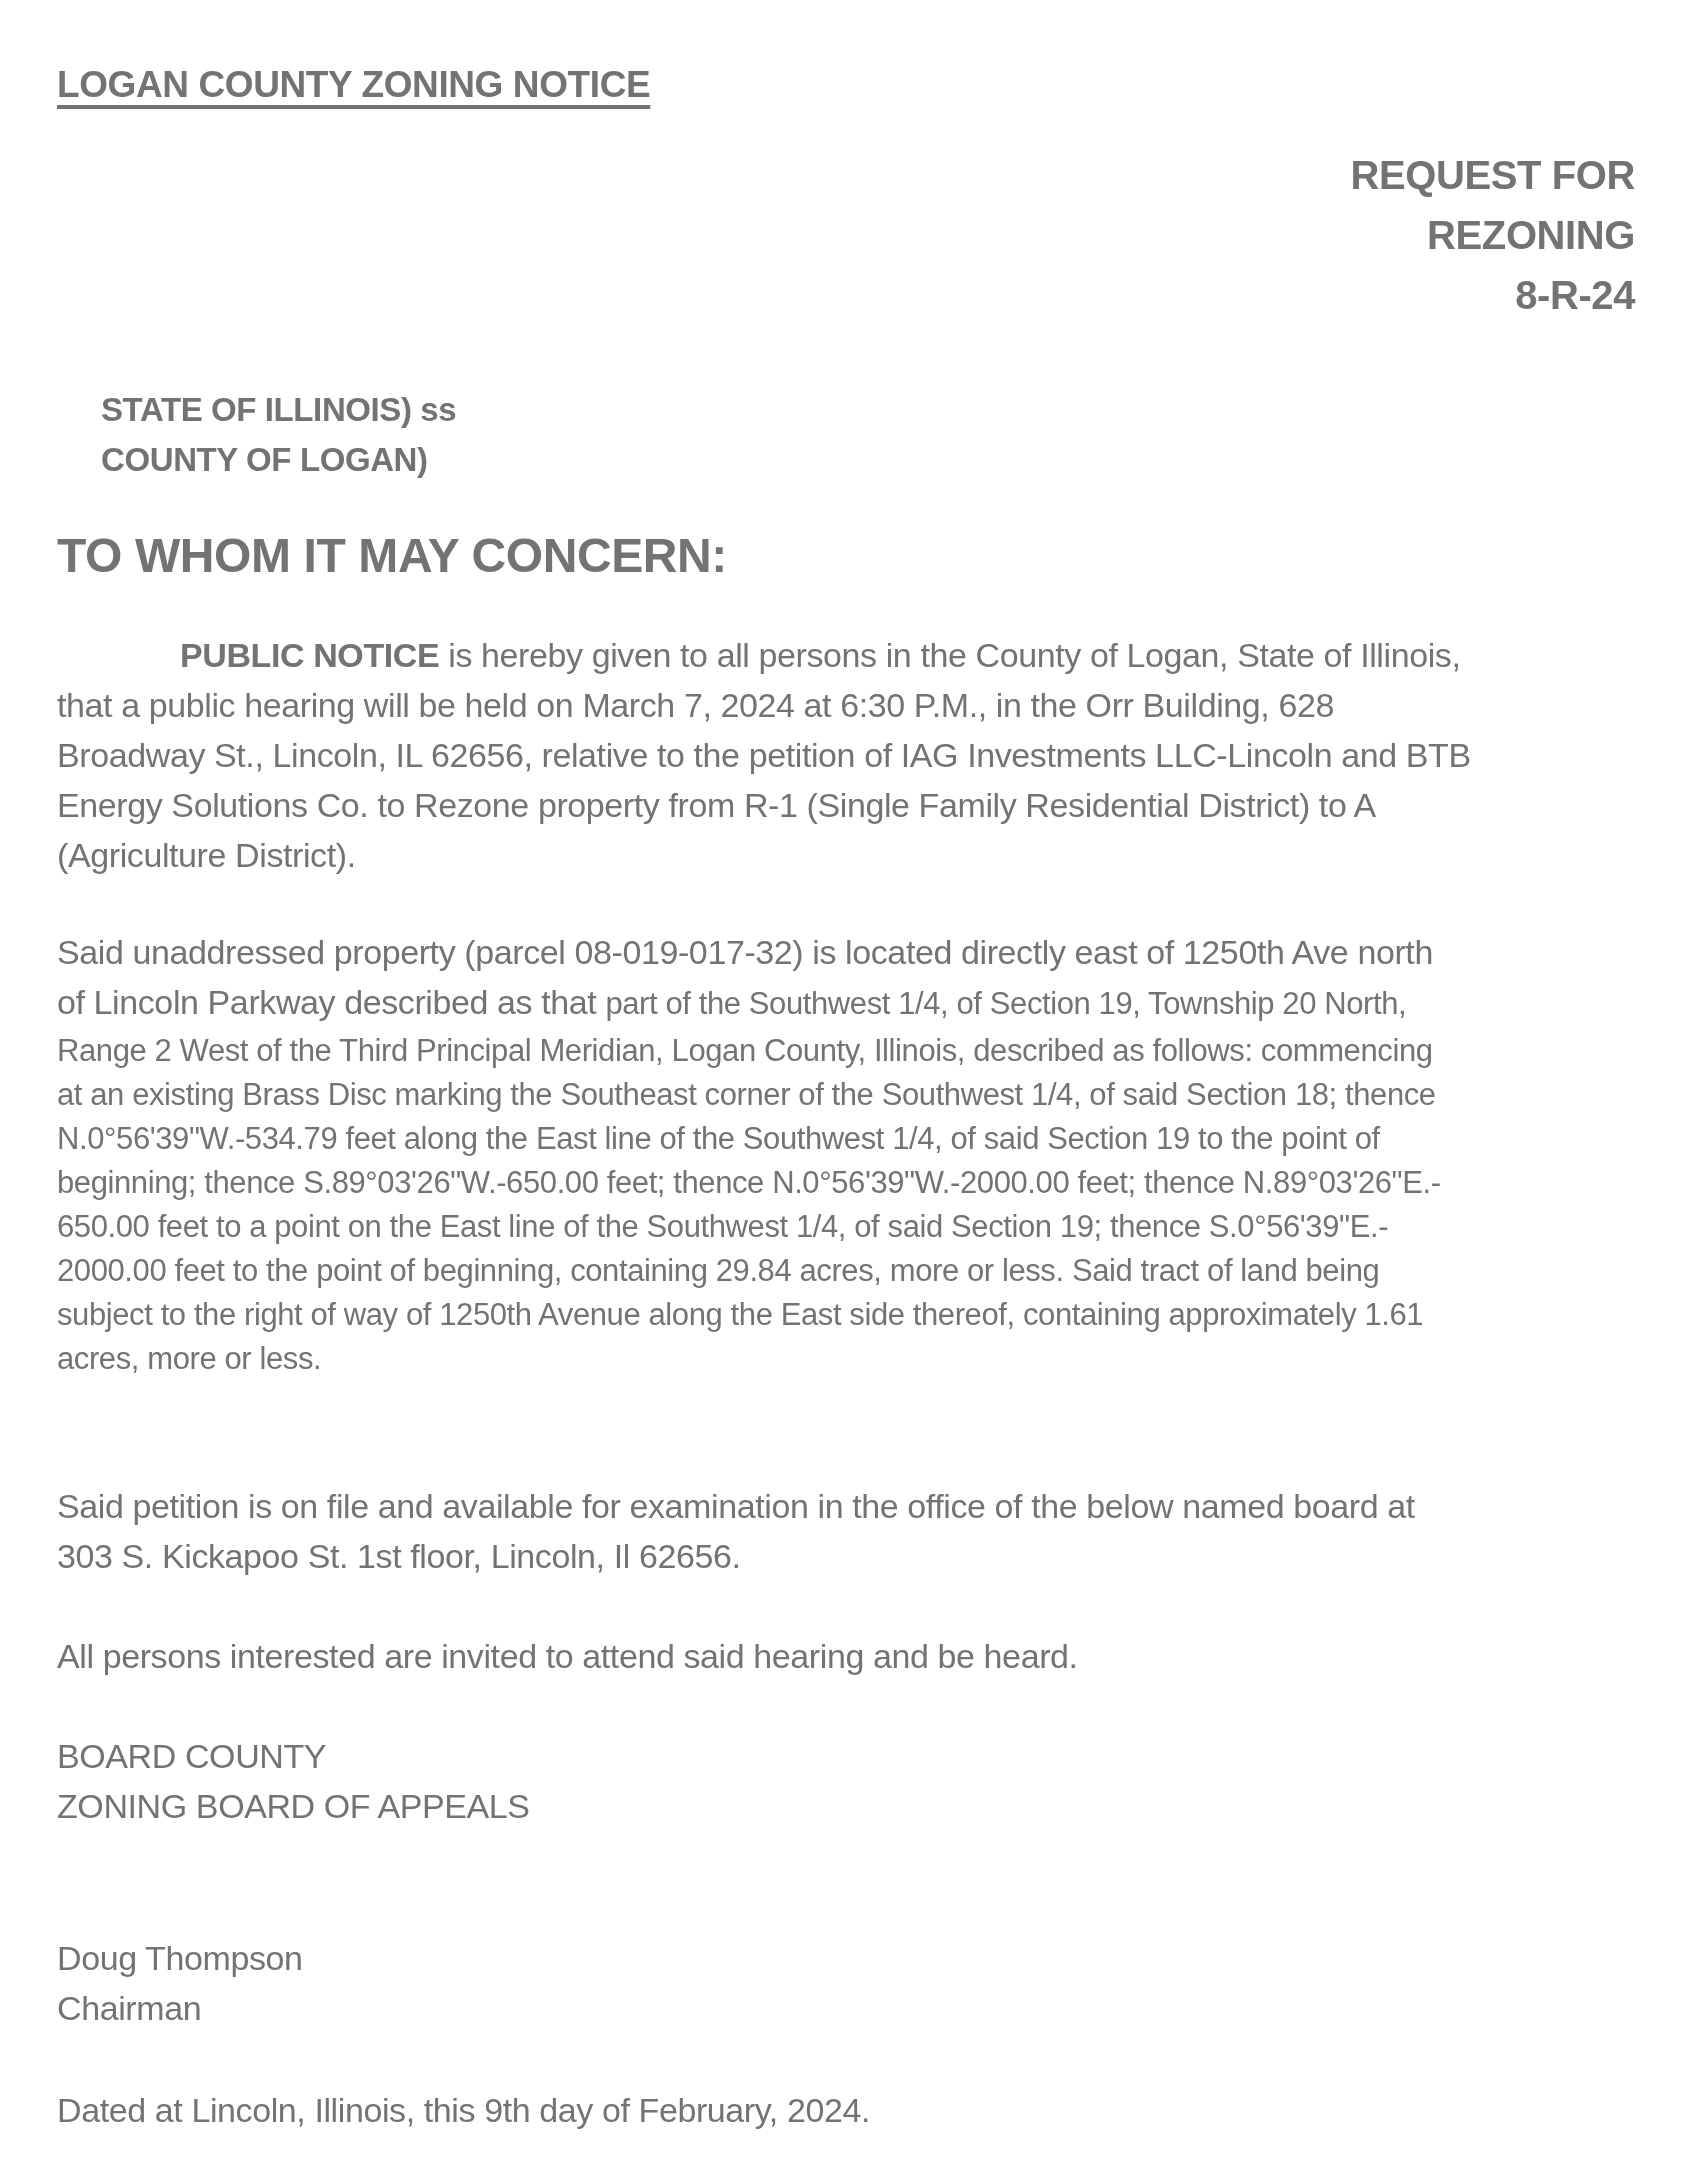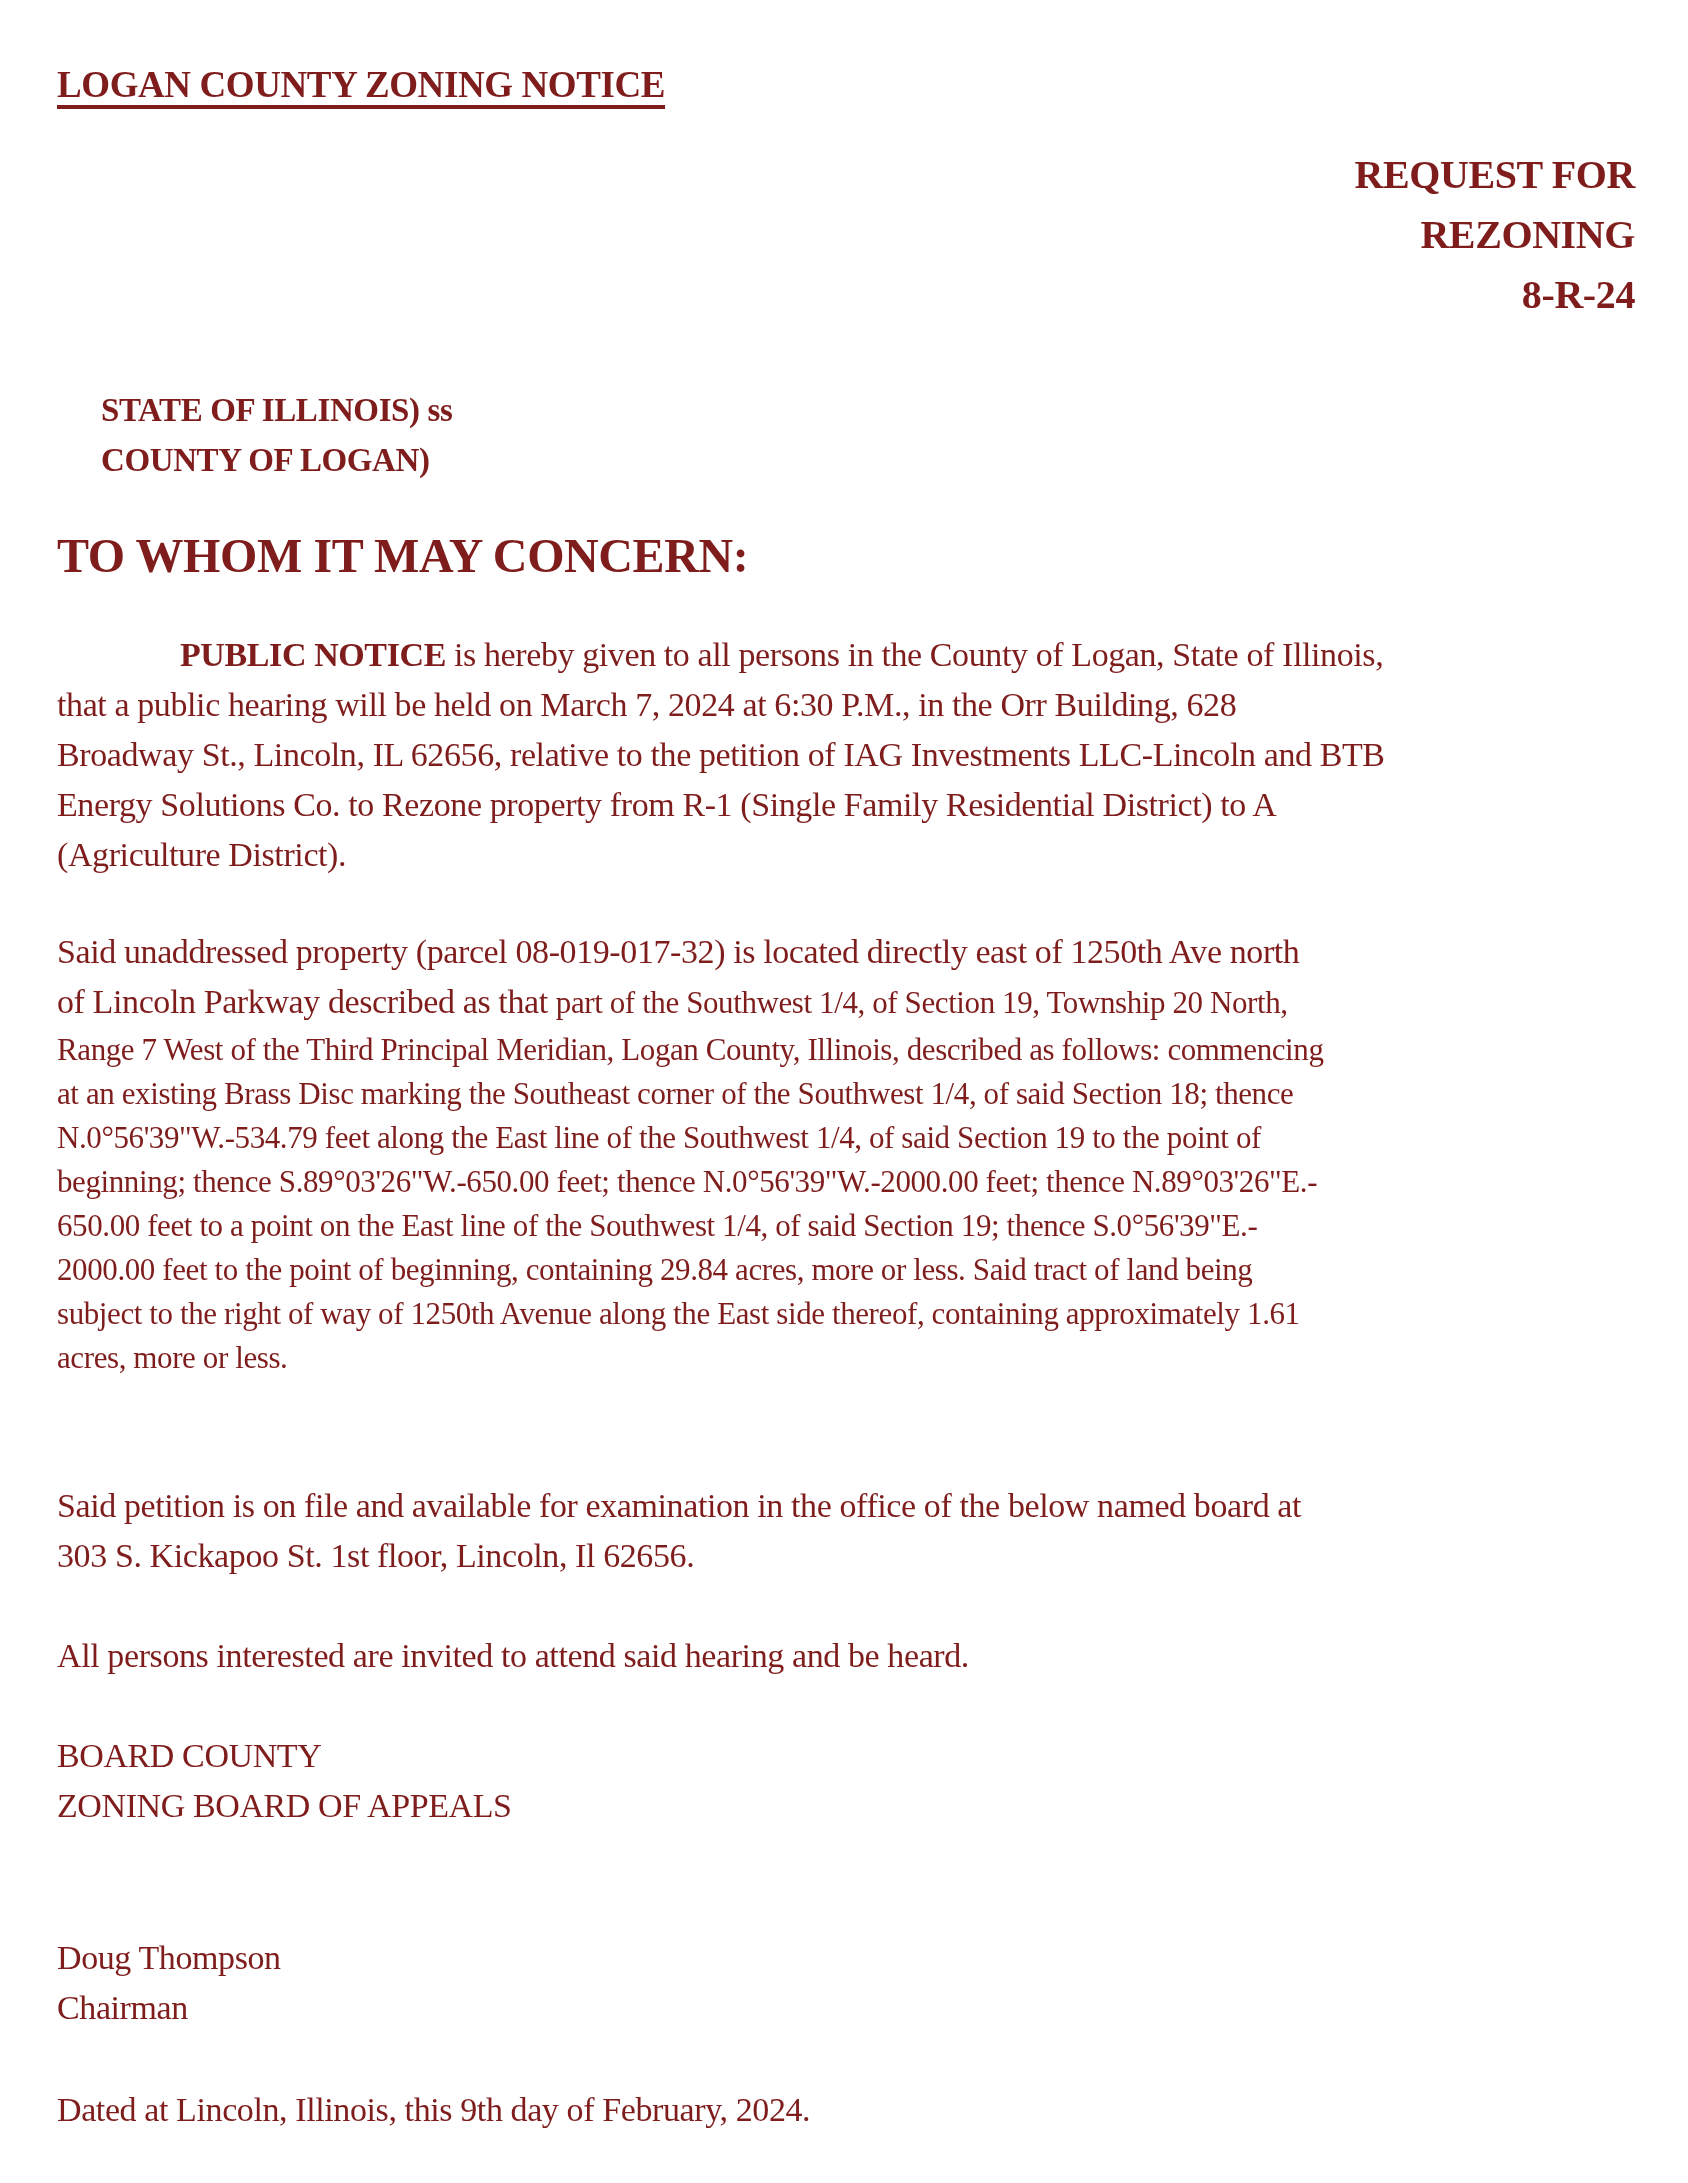--- a/index.html
+++ b/index.html
@@ -1,22 +1,22 @@
 <!DOCTYPE html>
 <html style="font-size:13px"><head>
 <meta charset="utf-8">
 <style>
   html, body { margin: 0; padding: 0; background: #ffffff; }
   .page {
     position: relative;
     width: 1688px;
     height: 2183px;
     background: #ffffff;
-    color: #7f1d1d;
-    font-family: Liberation Serif, serif;
+    color: #737373;
+    font-family: Liberation Sans, sans-serif;
     letter-spacing: -0.4px;
     overflow: hidden;
   }
   .block { position: absolute; left: 57px; right: 53px; }
   .line { white-space: pre; }
   .lh-lg { font-size: 34px; line-height: 50px; }
   .lh-sm { font-size: 31px; line-height: 44px; }
   .sm    { font-size: 31px; }
   .b     { font-weight: bold; }
   .indent { text-indent: 123px; }
@@ -80,21 +80,21 @@
       <div class="line lh-lg indent"><span class="b ">PUBLIC NOTICE</span><span class=""> is hereby given to all persons in the County of Logan, State of Illinois,</span></div>
       <div class="line lh-lg"><span class="">that a public hearing will be held on March 7, 2024 at 6:30 P.M., in the Orr Building, 628</span></div>
       <div class="line lh-lg"><span class="">Broadway St., Lincoln, IL 62656, relative to the petition of IAG Investments LLC-Lincoln and BTB</span></div>
       <div class="line lh-lg"><span class="">Energy Solutions Co. to Rezone property from R-1 (Single Family Residential District) to A</span></div>
       <div class="line lh-lg"><span class="">(Agriculture District).</span></div>
     </div>
 
   <div class="block legal-block">
       <div class="line lh-lg"><span class="">Said unaddressed property (parcel 08-019-017-32) is located directly east of 1250th Ave north</span></div>
       <div class="line lh-lg"><span class="">of Lincoln Parkway described as that </span><span class="sm">part of the Southwest 1/4, of Section 19, Township 20 North,</span></div>
-      <div class="line lh-sm"><span class="sm">Range 7 West of the Third Principal Meridian, Logan County, Illinois, described as follows: commencing</span></div>
+      <div class="line lh-sm"><span class="sm">Range 2 West of the Third Principal Meridian, Logan County, Illinois, described as follows: commencing</span></div>
       <div class="line lh-sm"><span class="sm">at an existing Brass Disc marking the Southeast corner of the Southwest 1/4, of said Section 18; thence</span></div>
       <div class="line lh-sm"><span class="sm">N.0°56'39"W.-534.79 feet along the East line of the Southwest 1/4, of said Section 19 to the point of</span></div>
       <div class="line lh-sm"><span class="sm">beginning; thence S.89°03'26"W.-650.00 feet; thence N.0°56'39"W.-2000.00 feet; thence N.89°03'26"E.-</span></div>
       <div class="line lh-sm"><span class="sm">650.00 feet to a point on the East line of the Southwest 1/4, of said Section 19; thence S.0°56'39"E.-</span></div>
       <div class="line lh-sm"><span class="sm">2000.00 feet to the point of beginning, containing 29.84 acres, more or less. Said tract of land being</span></div>
       <div class="line lh-sm"><span class="sm">subject to the right of way of 1250th Avenue along the East side thereof, containing approximately 1.61</span></div>
       <div class="line lh-sm"><span class="sm">acres, more or less.</span></div>
     </div>
 
   <div class="block petition-block">

